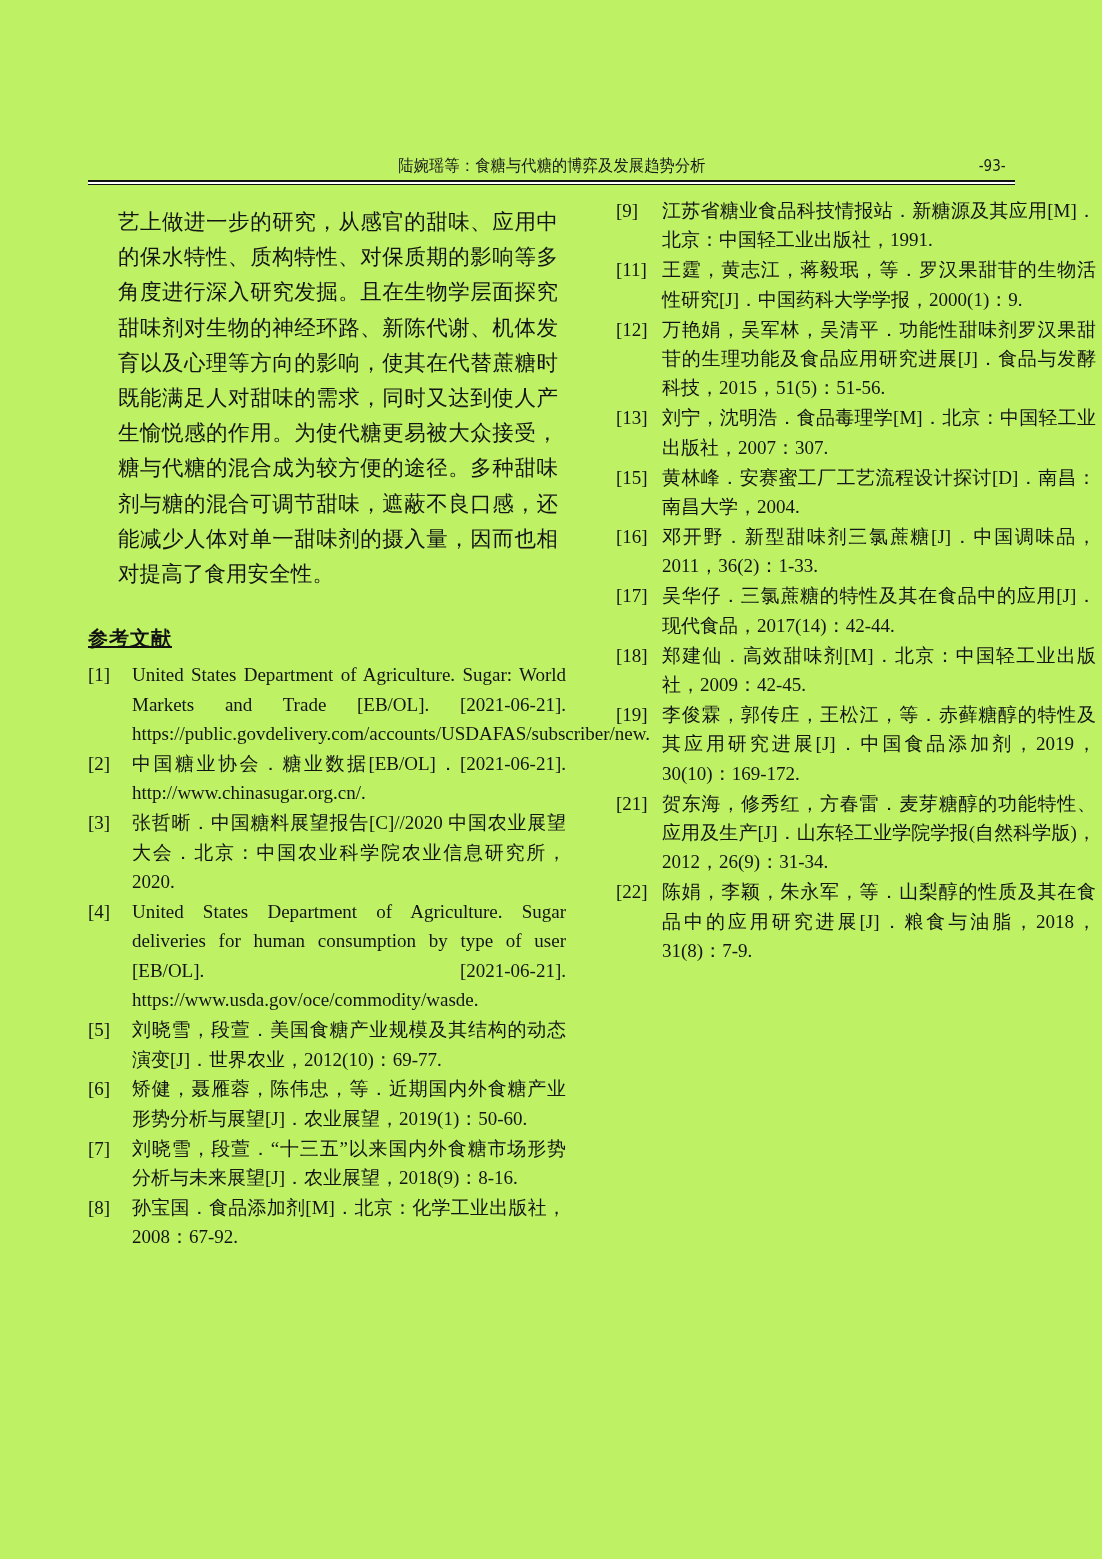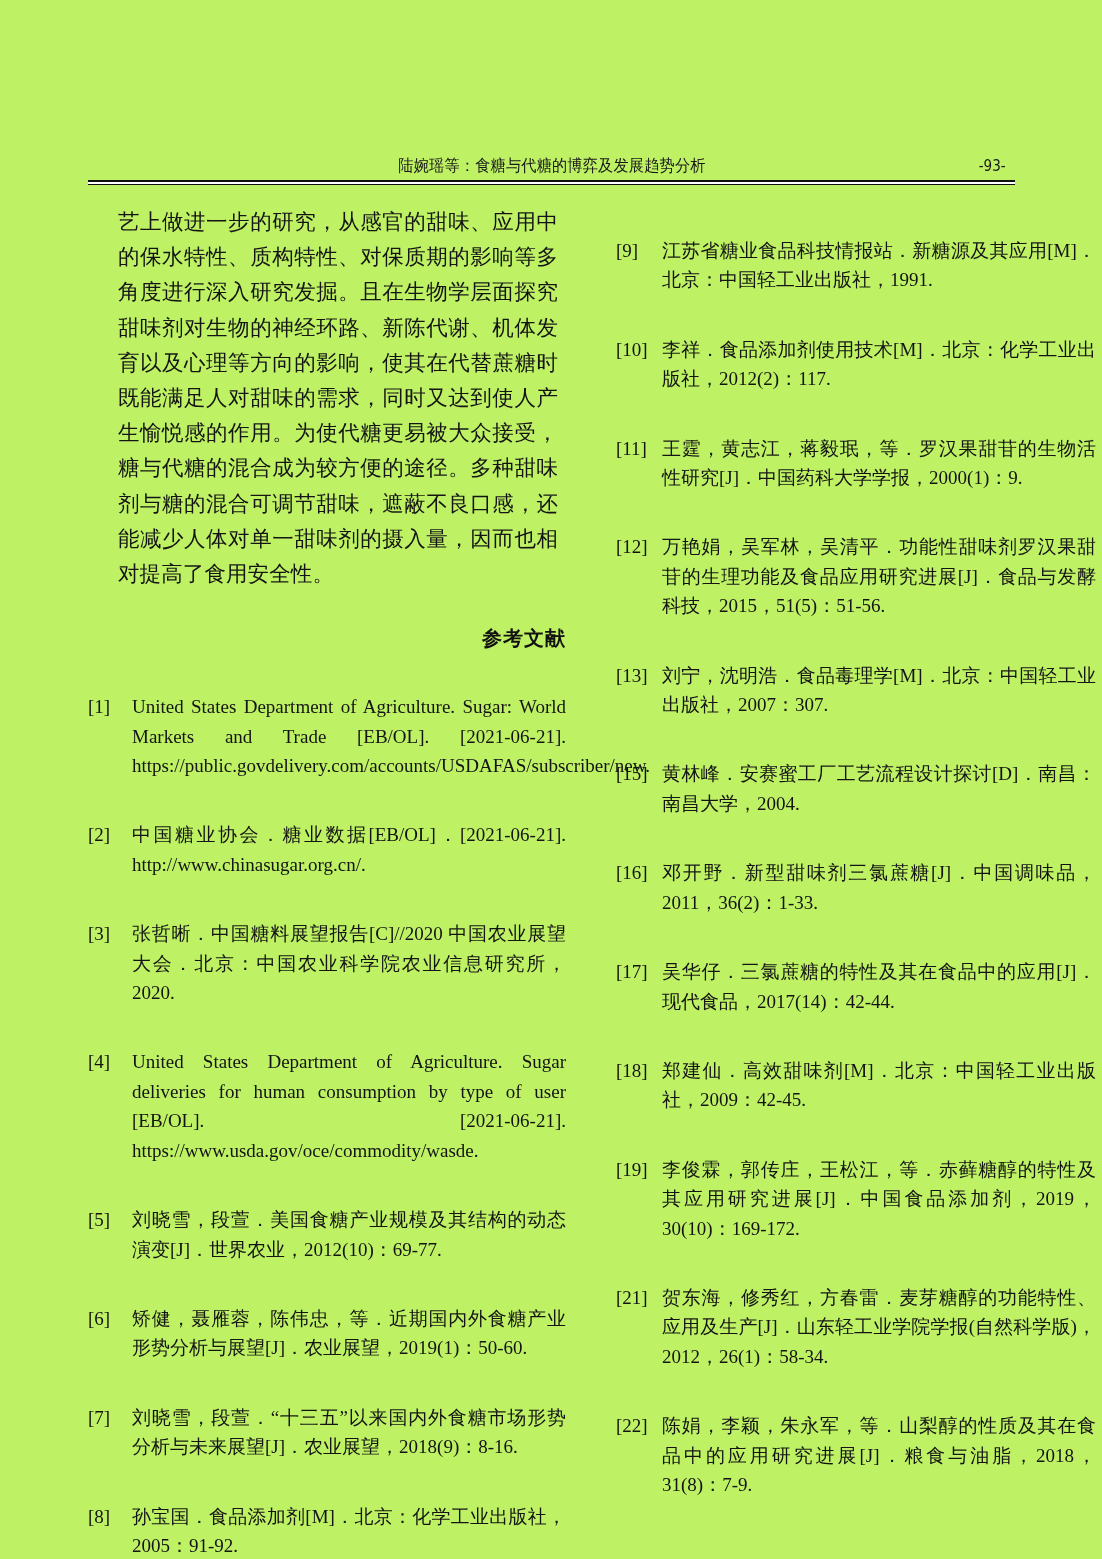--- a/index.html
+++ b/index.html
@@ -102,24 +102,25 @@
     text-indent: 0;
     letter-spacing: 0.1px;
   }
 
   
   .ref-heading {
     font-family: "DejaVu Sans", "Liberation Sans", sans-serif;
     font-weight: bold;
     font-size: 20px;
     line-height: 28px;
-    text-align: right;
+    text-align: left;
     color: #111111;
     margin: 33px 0 8px 0;
     letter-spacing: 1px;
+    text-decoration: underline;
   }
 
   
   .ref-list {
     list-style: none;
     margin: 0;
     padding: 0;
   }
   .ref-item {
     position: relative;
@@ -139,21 +140,20 @@
     width: 42px;
     font-family: "Liberation Serif", "DejaVu Serif", serif;
     font-size: 19px;
     line-height: 29.4px;
     color: #141414;
     text-align: left;
     white-space: nowrap;
   }
   .ref-text {
     display: block;
-    margin-top: 40px;
   }
   
   .ref-item.loose .ref-text {
     text-align: justify;
     text-align-last: auto;
   }
   .col-right .ref-item {
     padding-left: 46px;
   }
   .col-right .ref-marker {
@@ -207,36 +207,32 @@
         <li class="ref-item">
           <span class="ref-marker">[6]</span>
           <span class="ref-text">矫健，聂雁蓉，陈伟忠，等．近期国内外食糖产业形势分析与展望[J]．农业展望，2019(1)：50-60.</span>
         </li>
         <li class="ref-item">
           <span class="ref-marker">[7]</span>
           <span class="ref-text">刘晓雪，段萱．“十三五”以来国内外食糖市场形势分析与未来展望[J]．农业展望，2018(9)：8-16.</span>
         </li>
         <li class="ref-item">
           <span class="ref-marker">[8]</span>
-          <span class="ref-text">孙宝国．食品添加剂[M]．北京：化学工业出版社，2005：91-92.</span>
+          <span class="ref-text">孙宝国．食品添加剂[M]．北京：化学工业出版社，2008：67-92.</span>
         </li>
       </ul>
     </div>
 
     <div class="col col-right">
       <ul class="ref-list">
         <li class="ref-item">
           <span class="ref-marker">[9]</span>
           <span class="ref-text">江苏省糖业食品科技情报站．新糖源及其应用[M]．北京：中国轻工业出版社，1991.</span>
         </li>
         <li class="ref-item">
-          <span class="ref-marker">[10]</span>
-          <span class="ref-text">李祥．食品添加剂使用技术[M]．北京：化学工业出版社，2012(2)：117.</span>
-        </li>
-        <li class="ref-item">
           <span class="ref-marker">[11]</span>
           <span class="ref-text">王霆，黄志江，蒋毅珉，等．罗汉果甜苷的生物活性研究[J]．中国药科大学学报，2000(1)：9.</span>
         </li>
         <li class="ref-item">
           <span class="ref-marker">[12]</span>
           <span class="ref-text">万艳娟，吴军林，吴清平．功能性甜味剂罗汉果甜苷的生理功能及食品应用研究进展[J]．食品与发酵科技，2015，51(5)：51-56.</span>
         </li>
         <li class="ref-item">
           <span class="ref-marker">[13]</span>
           <span class="ref-text">刘宁，沈明浩．食品毒理学[M]．北京：中国轻工业出版社，2007：307.</span>
@@ -256,21 +252,21 @@
         <li class="ref-item">
           <span class="ref-marker">[18]</span>
           <span class="ref-text">郑建仙．高效甜味剂[M]．北京：中国轻工业出版社，2009：42-45.</span>
         </li>
         <li class="ref-item">
           <span class="ref-marker">[19]</span>
           <span class="ref-text">李俊霖，郭传庄，王松江，等．赤藓糖醇的特性及其应用研究进展[J]．中国食品添加剂，2019，30(10)：169-172.</span>
         </li>
         <li class="ref-item">
           <span class="ref-marker">[21]</span>
-          <span class="ref-text">贺东海，修秀红，方春雷．麦芽糖醇的功能特性、应用及生产[J]．山东轻工业学院学报(自然科学版)，2012，26(1)：58-34.</span>
+          <span class="ref-text">贺东海，修秀红，方春雷．麦芽糖醇的功能特性、应用及生产[J]．山东轻工业学院学报(自然科学版)，2012，26(9)：31-34.</span>
         </li>
         <li class="ref-item">
           <span class="ref-marker">[22]</span>
           <span class="ref-text">陈娟，李颖，朱永军，等．山梨醇的性质及其在食品中的应用研究进展[J]．粮食与油脂，2018，31(8)：7-9.</span>
         </li>
       </ul>
     </div>
 
   </div>
 </div>

